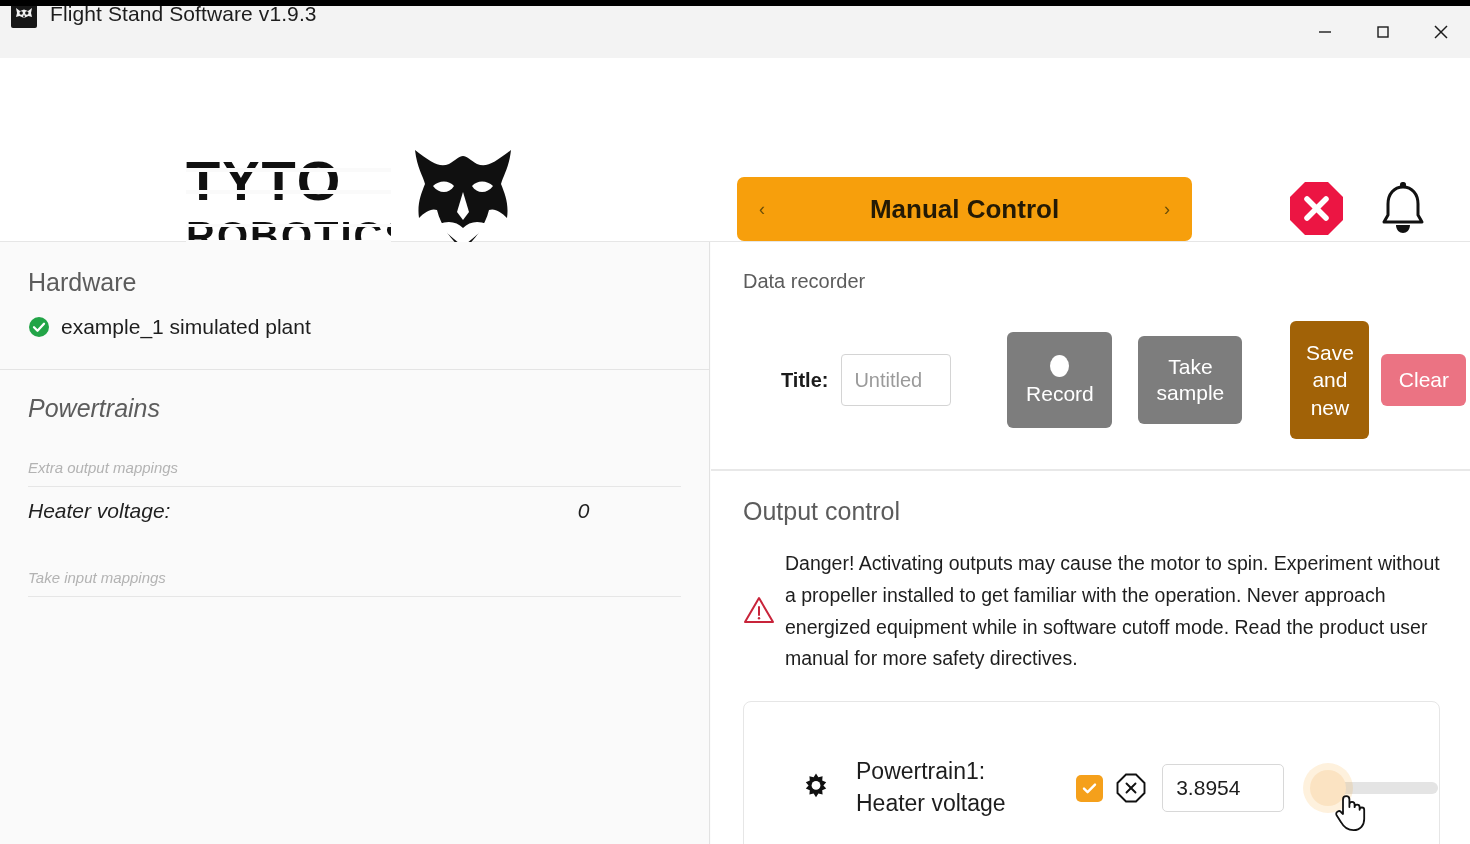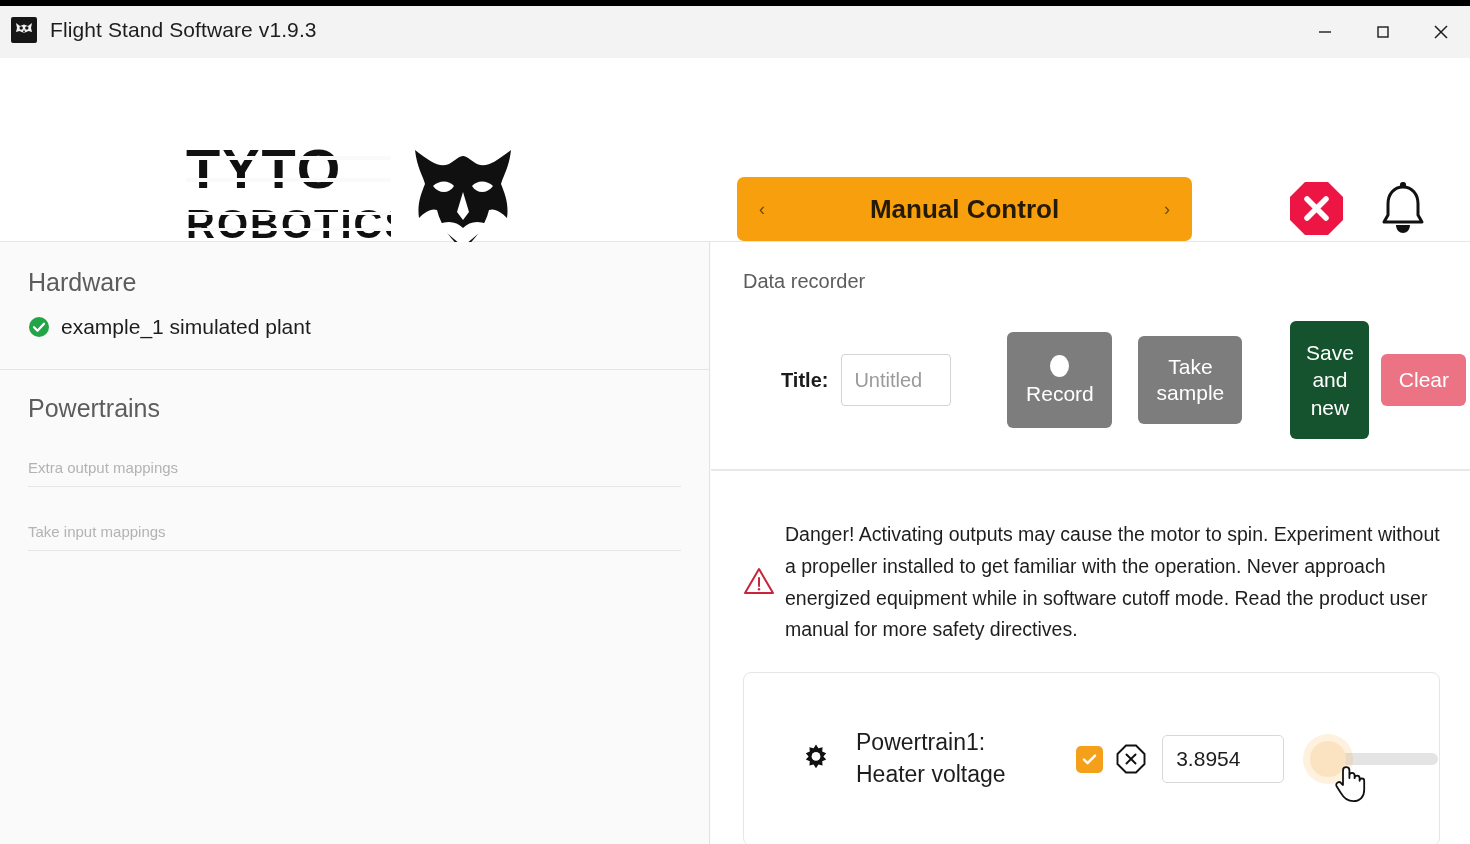--- a/index.html
+++ b/index.html
@@ -8,21 +8,21 @@
     font-family: "Liberation Sans", sans-serif;
     background: #ffffff;
     overflow: hidden;
   }
   .app { position: relative; width: 1470px; height: 844px; background: #fcfcfc; }
 
   
   .titlebar {
     position: absolute; left: 0; top: 0; width: 1470px; height: 58px;
     background: #f3f3f3;
-    display: flex; align-items: center;
+    display: flex; align-items: flex-start;
   }
   .titlebar-topline {
     position: absolute; left: 0; top: 0; width: 1470px; height: 6px; background: #000;
   }
   .app-icon {
     width: 26px; height: 26px; margin-left: 11px; margin-top: 2px;
     background: #161616; border-radius: 2px;
     display: flex; align-items: center; justify-content: center; flex: none;
   }
   .app-icon svg { display: block; }
@@ -36,21 +36,21 @@
     color: #1b1b1b;
   }
   .winbtn svg { display: block; }
 
   
   .header {
     position: absolute; left: 0; top: 58px; width: 1470px; height: 184px;
     background: #ffffff;
     border-bottom: 1px solid #e6e6e6;
   }
-  .logo { position: absolute; left: 186px; top: 82px; display: flex; align-items: flex-start; gap: 18px; }
+  .logo { position: absolute; left: 186px; top: 82px; display: flex; align-items: flex-end; gap: 18px; }
   .logo-words { display: flex; flex-direction: column; }
   .logo-owl { margin-top: 2px; }
 
   .mode-btn {
     position: absolute; left: 737px; top: 119px; width: 455px; height: 64px;
     background: #f79f0c; border: none; border-radius: 7px;
     display: flex; align-items: center; justify-content: space-between;
     padding: 0 22px; cursor: pointer;
   }
   .mode-btn .label {
@@ -72,21 +72,21 @@
     position: absolute; left: 0; top: 242px; width: 710px; height: 602px;
     background: #fafafa; border-right: 1px solid #e2e2e2;
   }
   .panel-block { background: #fafafa; border-bottom: 1px solid #e4e4e4; }
   .panel-hw { padding: 26px 28px 30px 28px; }
   .section-title { font-size: 25px; color: #5c5c5c; font-weight: normal; }
   .hw-row { display: flex; align-items: center; gap: 11px; margin-top: 18px; }
   .hw-name { font-size: 21px; color: #1e1e1e; }
   .check-badge { width: 22px; height: 22px; flex: none; }
 
-  .panel-pt { padding: 24px 28px 0 28px; }
+  .panel-pt { padding: 24px 28px 0 28px; font-style: italic; }
   .map-group-title { font-size: 15px; color: #b3b3b3; margin-top: 36px; }
   .map-divider { height: 1px; background: #e6e6e6; margin-top: 10px; }
   .map-row { display: flex; align-items: center; padding: 12px 0 10px 0; }
   .map-label { font-size: 21px; color: #1f1f1f; }
   .map-value { font-size: 21px; color: #1f1f1f; margin-left: auto; width: 195px; text-align: center; }
 
   
   .right { position: absolute; left: 711px; top: 242px; width: 759px; height: 602px; background: #fafafa; }
   .card {
     background: #ffffff; border: 1px solid #e8e8e8;
@@ -107,21 +107,21 @@
   .title-input::placeholder { color: #9a9a9a; }
 
   .btn-rec, .btn-sample, .btn-savenew, .btn-clear {
     border: none; border-radius: 6px; cursor: pointer;
     font-family: "Liberation Sans", sans-serif; color: #fff;
     display: flex; flex-direction: column; align-items: center; justify-content: center;
   }
   .btn-rec { width: 105px; height: 96px; background: #7d7d7d; margin-left: 56px; font-size: 21px; }
   .btn-rec .dot { width: 19px; height: 22px; background: #fff; border-radius: 50%; margin-bottom: 5px; }
   .btn-sample { width: 104px; height: 88px; background: #7d7d7d; margin-left: 26px; font-size: 21px; line-height: 1.25; }
-  .btn-savenew { width: 79px; height: 118px; background: #14532d; margin-left: 48px; font-size: 21px; line-height: 1.3; }
+  .btn-savenew { width: 79px; height: 118px; background: #a16207; margin-left: 48px; font-size: 21px; line-height: 1.3; }
   .btn-clear { width: 85px; height: 52px; background: #eb7383; margin-left: 12px; font-size: 21px; }
 
   .out-title { font-size: 25px; color: #5c5c5c; }
   .warn-row { display: flex; align-items: center; margin-top: 22px; padding-right: 30px; }
   .warn-icon { width: 34px; flex: none; margin-right: 8px; }
   .warn-text { font-size: 19.5px; line-height: 1.63; color: #1e1e1e; }
 
   .pt-card {
     margin-top: 26px; margin-right: 30px;
     background: #fff; border: 1px solid #e6e6e6; border-radius: 8px;
@@ -251,20 +251,24 @@
         <span class="hw-name">example_1 simulated plant</span>
       </div>
     </div>
 
     <div class="panel-pt">
       <div class="section-title">Powertrains</div>
 
       <div>
         <div class="map-group-title">Extra output mappings</div>
         <div class="map-divider"></div>
+        <div class="map-row">
+          <span class="map-label">Heater voltage:</span>
+          <span class="map-value">0</span>
+        </div>
       </div>
 
       <div>
         <div class="map-group-title">Take input mappings</div>
         <div class="map-divider"></div>
       </div>
     </div>
   </div>
 
   <div class="right">
@@ -287,20 +291,21 @@
           <span>and</span>
           <span>new</span>
         </button>
         <button class="btn-clear">
           <span>Clear</span>
         </button>
       </div>
     </div>
 
     <div class="card card-out">
+      <div class="out-title">Output control</div>
 
       <div class="warn-row">
         <span class="warn-icon">
           <svg width="32" height="30" viewBox="0 0 32 30">
             <path d="M16 3 L30 27 L2 27 Z" fill="none" stroke="#c8243a" stroke-width="2" stroke-linejoin="round"></path>
             <line x1="16" y1="12" x2="16" y2="20" stroke="#c8243a" stroke-width="2" stroke-linecap="round"></line>
             <circle cx="16" cy="23.3" r="1.2" fill="#c8243a"></circle>
           </svg>
         </span>
         <span class="warn-text">Danger! Activating outputs may cause the motor to spin. Experiment without a propeller installed to get familiar with the operation. Never approach energized equipment while in software cutoff mode. Read the product user manual for more safety directives.</span>

